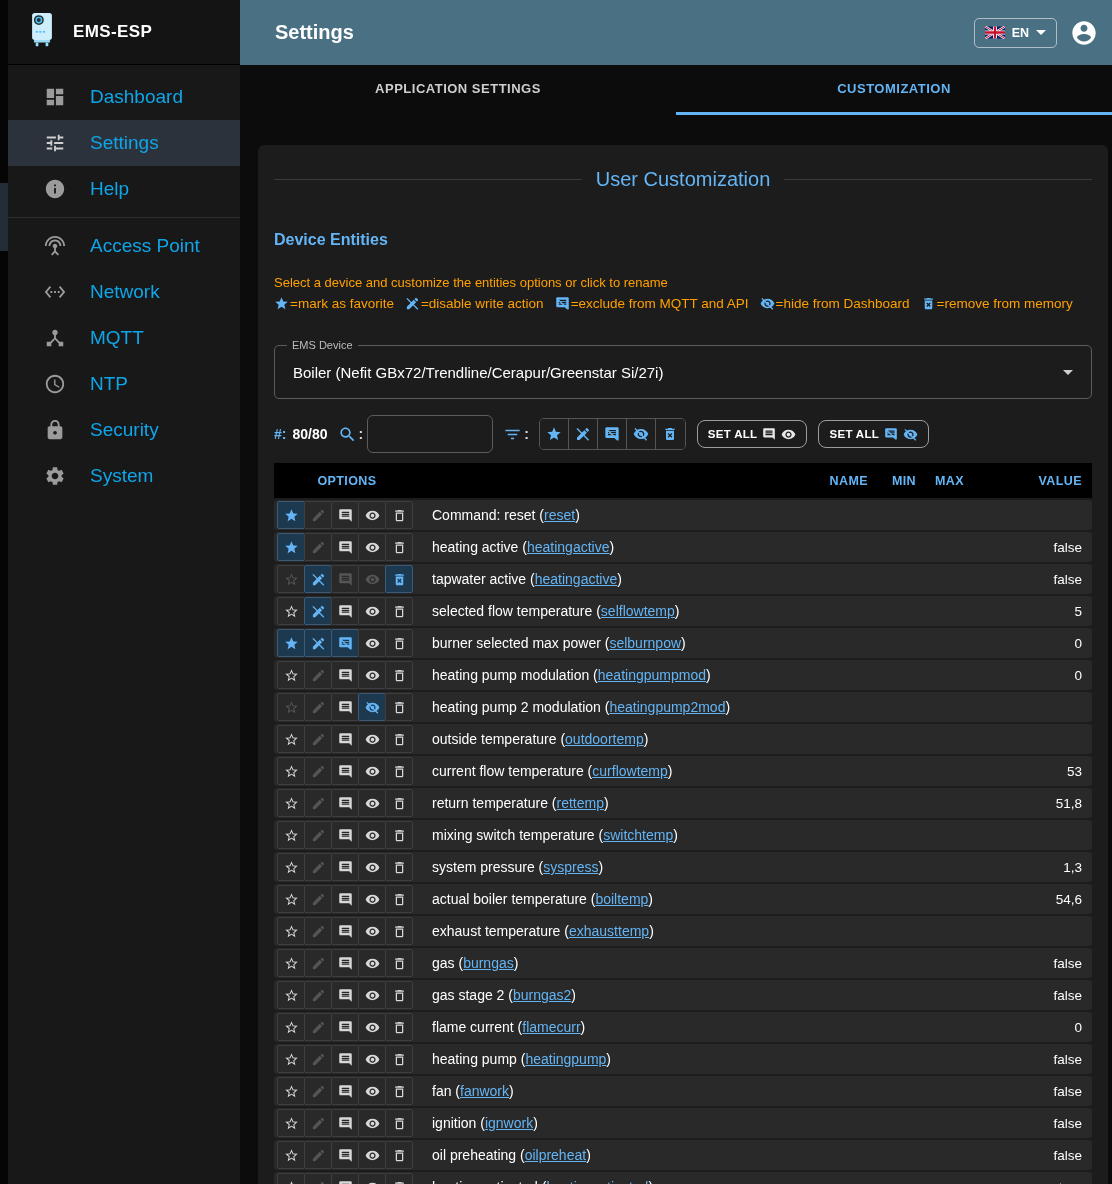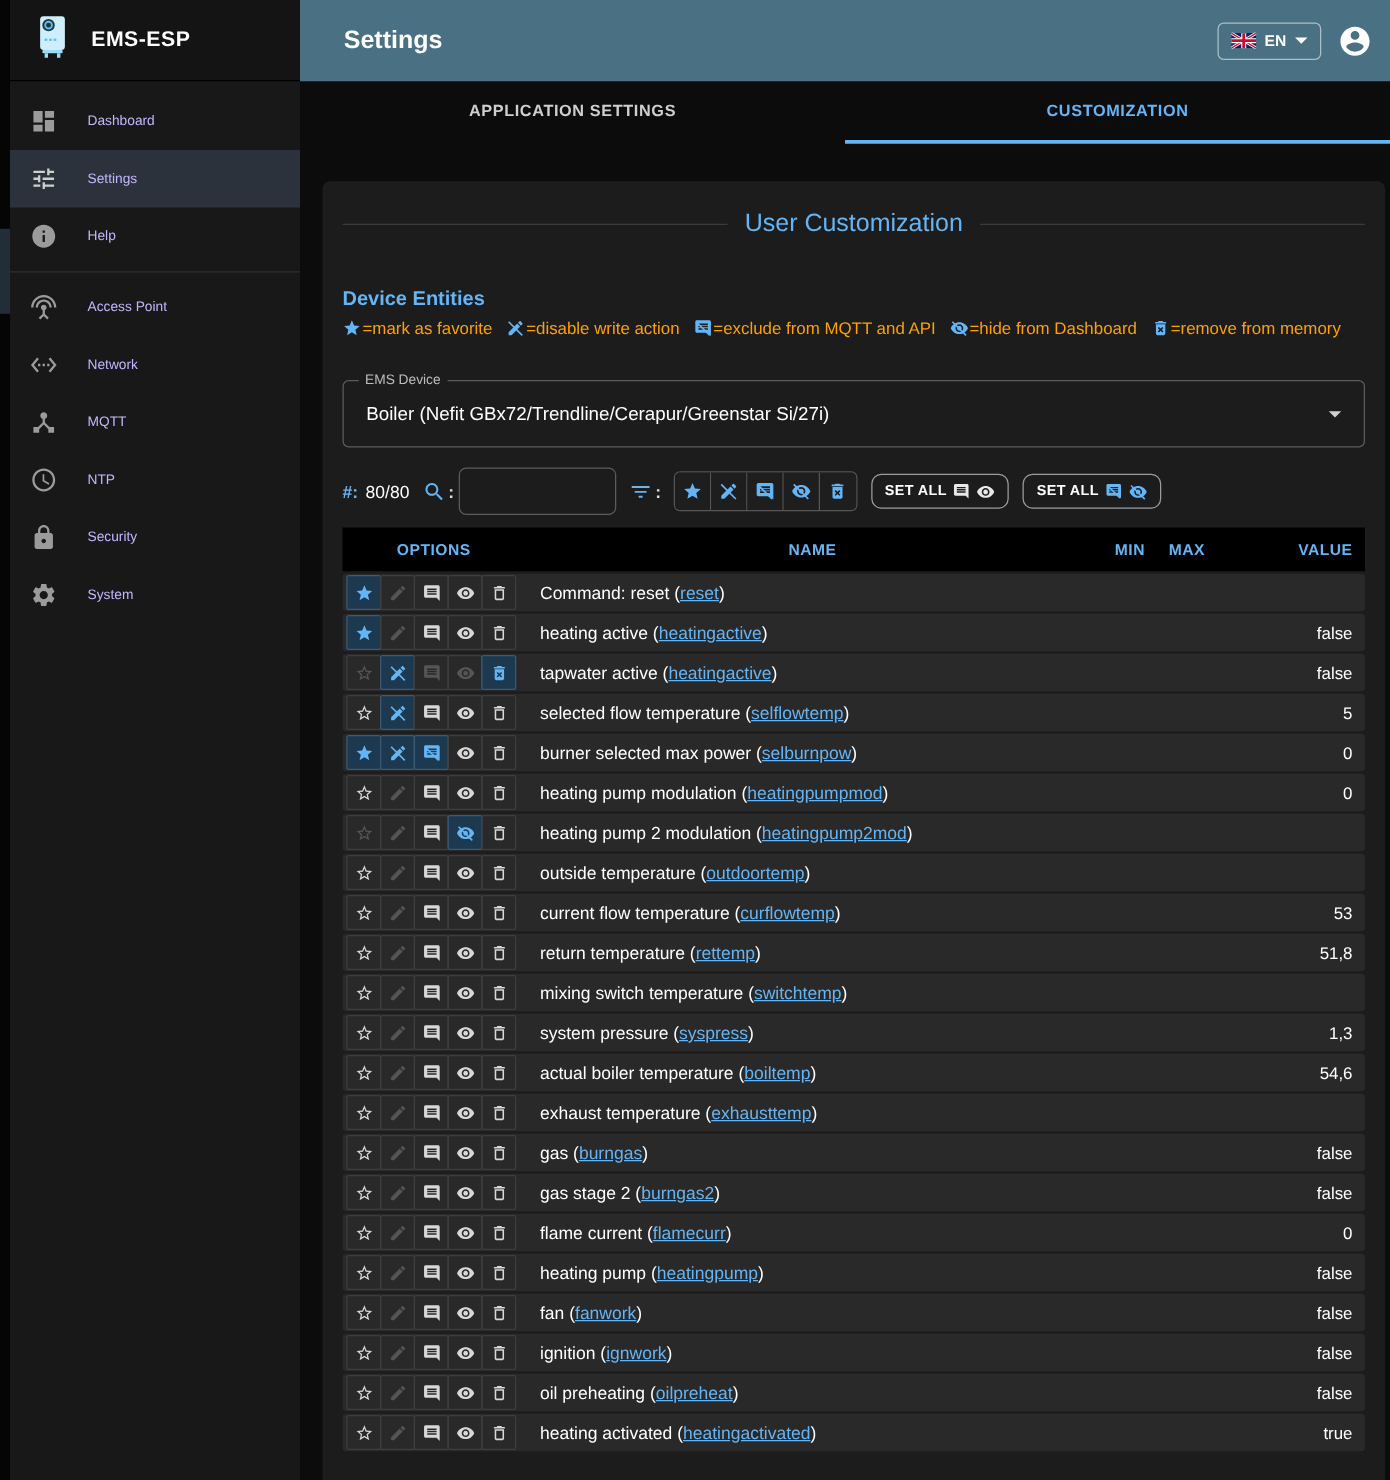--- a/index.html
+++ b/index.html
@@ -10,22 +10,22 @@
   
   .edge-strip { position:absolute; left:0; top:0; width:8px; height:100%; background:#050505; z-index:6; }
   .edge-strip .blk { position:absolute; left:0; top:183px; width:8px; height:68px; background:#232d38; }
 
   
   .sidebar { position:absolute; left:8px; top:0; width:232px; height:100%; background:#181818; z-index:4; }
   .logo-block { height:65px; display:flex; align-items:center; gap:13px; padding-left:16px;
                 background:#141414; border-bottom:1px solid #000; }
   .logo-title { color:#fff; font-size:17px; font-weight:bold; letter-spacing:.4px; }
   .nav { padding-top:9px; }
-  .nav-item { height:46px; display:flex; align-items:center; gap:24px; padding-left:16px;
-              color:#c4b5fd; font-size:11px; cursor:pointer; }
+  .nav-item { height:46px; display:flex; align-items:center; gap:24px; padding-left:36px;
+              color:#0ea5e9; font-size:19px; cursor:pointer; }
   .nav-item .ic { width:22px; height:22px; color:#9b9b9b; display:flex; align-items:center; }
   .nav-item.selected { background:#2b323b; }
   .nav-item.selected .ic { color:#cfcfcf; }
   .nav-divider { height:1px; background:#2e2e2e; margin:5px 0; }
 
   
   .appbar { position:absolute; left:240px; top:0; right:0; height:65px; background:#4a7183;
             display:flex; align-items:center; padding:0 14px 0 35px; z-index:3; }
   .appbar-title { color:#fff; font-size:20px; font-weight:bold; flex:1; }
   .lang-btn { display:flex; align-items:center; gap:7px; border:1px solid rgba(255,255,255,.55);
@@ -59,41 +59,41 @@
   .fieldset { position:relative; border:1px solid #5c5c5c; border-radius:5px; height:54px;
               margin-top:34px; display:flex; align-items:center; padding:0 18px; cursor:pointer; }
   .fieldset-label { position:absolute; top:-7px; left:12px; background:#1c1c1c; padding:0 5px;
                     font-size:11px; color:#bdbdbd; }
   .fieldset-value { color:#fff; font-size:15px; flex:1; }
   .caret-g { width:0; height:0; border-left:5px solid transparent; border-right:5px solid transparent;
              border-top:5px solid #cfcfcf; }
 
   .filter-row { display:flex; align-items:center; margin-top:16px; height:38px; }
   .count-prefix { color:#64b5f6; font-weight:bold; font-size:14px; margin-right:6px; }
-  .count { color:#fff; font-weight:normal; font-size:14px; margin-right:10px; }
+  .count { color:#fff; font-weight:bold; font-size:14px; margin-right:10px; }
   .f-ic { color:#64b5f6; display:flex; }
   .colon { color:#ddd; font-weight:bold; font-size:14px; margin:0 4px 0 2px; }
   .search-input { width:126px; height:38px; background:transparent; border:1px solid #5c5c5c;
                   border-radius:6px; margin-right:10px; color:#fff; padding:0 8px; font-size:14px; outline:none; }
   .toggle-group { display:flex; border:1px solid #555; border-radius:5px; overflow:hidden; margin-left:6px; }
   .toggle-cell { width:29px; height:30px; display:flex; align-items:center; justify-content:center;
                  color:#64b5f6; border-right:1px solid #555; background:#1e1e1e; cursor:pointer; }
   .toggle-cell:last-child { border-right:none; }
   .setall-btn { display:flex; align-items:center; gap:5px; height:28px; border:1px solid #9c9c9c;
                 border-radius:8px; padding:0 10px; margin-left:11px; color:#fff; font-size:11.5px;
                 font-weight:bold; letter-spacing:.3px; cursor:pointer; background:transparent; white-space:nowrap; }
   .setall-btn .ic-w { color:#e8e8e8; display:flex; }
   .setall-btn .ic-b { color:#64b5f6; display:flex; }
 
   
   .table { margin-top:10px; }
   .thead { background:#000; height:35px; display:flex; align-items:center; color:#64b5f6;
            font-weight:bold; font-size:12.5px; letter-spacing:.4px; margin-bottom:2px; }
   .col-opt { width:146px; text-align:center; }
-  .col-name { flex:1; padding-left:12px; text-align:center; }
+  .col-name { flex:1; padding-left:12px; text-align:right; }
   .col-min { width:48px; text-align:right; }
   .col-max { width:48px; text-align:right; }
   .col-val { width:128px; text-align:right; padding-right:10px; }
 
   .row { background:#292929; height:30px; border-radius:3px; display:flex; align-items:center; margin-bottom:2px; }
   .opt-group { width:146px; display:flex; padding-left:3px; }
   .opt-cell { width:28px; height:28px; border:1px solid #3e3e3e; display:flex; align-items:center;
               justify-content:center; margin-right:-1px; border-radius:2px; cursor:pointer; }
   .opt-cell.active { background:#1d3950; border-color:#3c5a76; color:#64b5f6; }
   .opt-cell.on { color:#d8d8d8; }
@@ -234,20 +234,21 @@
 
   <div class="panel">
     <div class="title-row">
       <div class="line"></div>
       <span class="page-title">User Customization</span>
       <div class="line"></div>
     </div>
 
     <div class="section-title">Device Entities</div>
 
+    <div class="hint">Select a device and customize the entities options or click to rename</div>
     <div class="legend" id="legend">
         <span class="ic" style="display: flex; align-items: center;">
           <svg viewBox="0 0 24 24" width="15" height="15" fill="currentColor">
             <path d="M12 17.27L18.18 21l-1.64-7.03L22 9.24l-7.19-.61L12 2 9.19 8.63 2 9.24l5.46 4.73L5.82 21z"></path>
           </svg>
         </span>
         <span>=mark as favorite</span>
         <span class="ic" style="display: flex; align-items: center;">
           <svg viewBox="0 0 24 24" width="15" height="15" fill="currentColor">
             <path d="M3 17.25V21h3.75L17.81 9.94l-3.75-3.75L3 17.25zM20.71 7.04c.39-.39.39-1.02 0-1.41l-2.34-2.34c-.39-.39-1.02-.39-1.41 0l-1.83 1.83 3.75 3.75 1.83-1.83z"></path>

